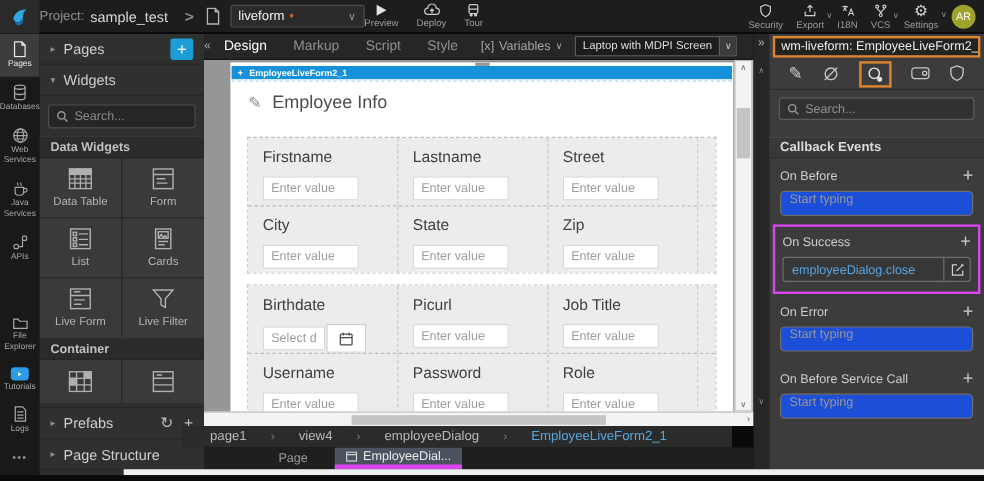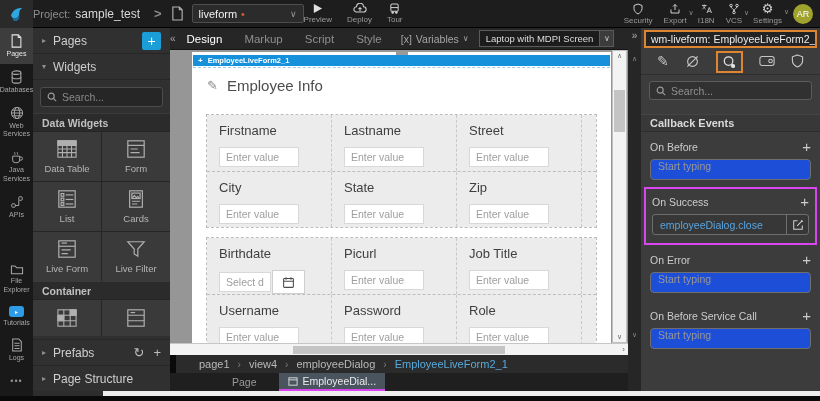--- a/index.html
+++ b/index.html
@@ -87,26 +87,26 @@
   .datewrap{display:flex;align-items:center;gap:1px}
   .finput.date{width:52px}
   .calbtn{width:33px;height:24px;background:#fff;border:1px solid #cfcfcf;display:flex;align-items:center;justify-content:center}
   .vscroll{position:absolute;left:442px;top:0;width:15px;height:293px;background:#f3f3f3;border:1px solid #c0c0c0;display:flex;flex-direction:column;align-items:center;justify-content:space-between;padding:1px 0;font-size:7px;color:#666}
   .vthumb{position:absolute;left:444px;top:40px;width:11px;height:42px;background:#c4c4c4}
   .hscroll{position:absolute;left:0;top:293px;width:458px;height:12px;background:#f3f3f3;border-top:1px solid #c6c6c6}
   .hthumb{position:absolute;left:123px;top:2px;width:212px;height:8px;background:#c4c4c4}
   .harrow{position:absolute;right:3px;top:1px;font-size:8px;color:#666}
 
   
-  .crumbs{position:absolute;left:176px;top:355px;width:458px;height:18px;background:#2b2b2b;display:flex;align-items:center;padding-left:23px;gap:8px;font-size:11px;color:#b9b9b9}
+  .crumbs{position:absolute;left:152px;top:355px;width:458px;height:18px;background:#2b2b2b;display:flex;align-items:center;padding-left:23px;gap:20px;font-size:11px;color:#b9b9b9}
   .crumb-sep{color:#7c7c7c;font-size:10px}
   .crumb.last{color:#58a9dc}
   .btabs{position:absolute;left:170px;top:373px;width:458px;height:18px;background:#1f1f1f;display:flex;align-items:center}
   .btab{padding:0 14px;height:18px;display:flex;align-items:center;color:#9a9a9a;font-size:10.5px;margin-left:48px}
-  .btab.active{margin-left:8px;background:#49545e;border-bottom:2px solid #d946ef;color:#ebebeb;gap:5px;padding:0 9px}
+  .btab.active{margin-left:8px;background:#49545e;border-bottom:4px solid #d946ef;color:#ebebeb;gap:5px;padding:0 9px}
 
   
   .rstrip{position:absolute;left:628px;top:28px;width:13px;height:363px;background:#262626;display:flex;flex-direction:column;align-items:center;color:#b5b5b5}
   .rs-expand{font-size:10px;margin-top:2px}
   .rs-up{font-size:7px;color:#8a8a8a;margin-top:14px}
   .rs-down{font-size:7px;color:#8a8a8a;margin-top:auto;margin-bottom:52px}
 
   
   .rpanel{position:absolute;left:641px;top:28px;width:179px;height:363px;background:#3c3c3c;color:#ccc;overflow:hidden}
   .rp-title{margin:2px 3px 0;height:18px;background:#232323;border:2px solid #dd8531;display:flex;align-items:center;padding:0 5px;font-size:10.5px;color:#ececec;white-space:nowrap;overflow:hidden}

